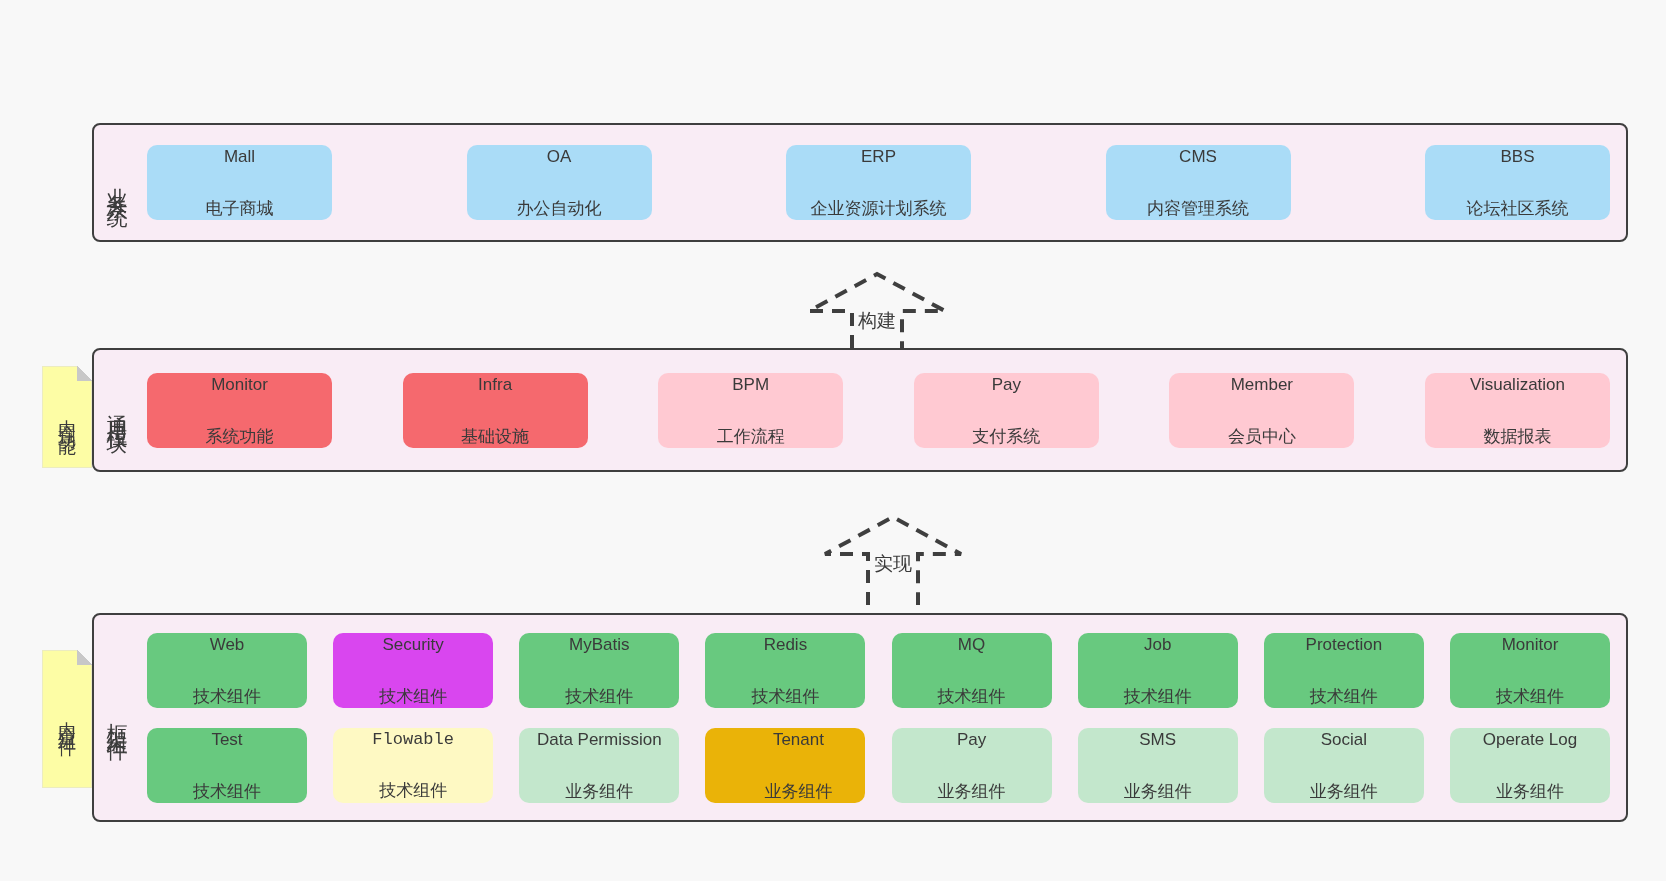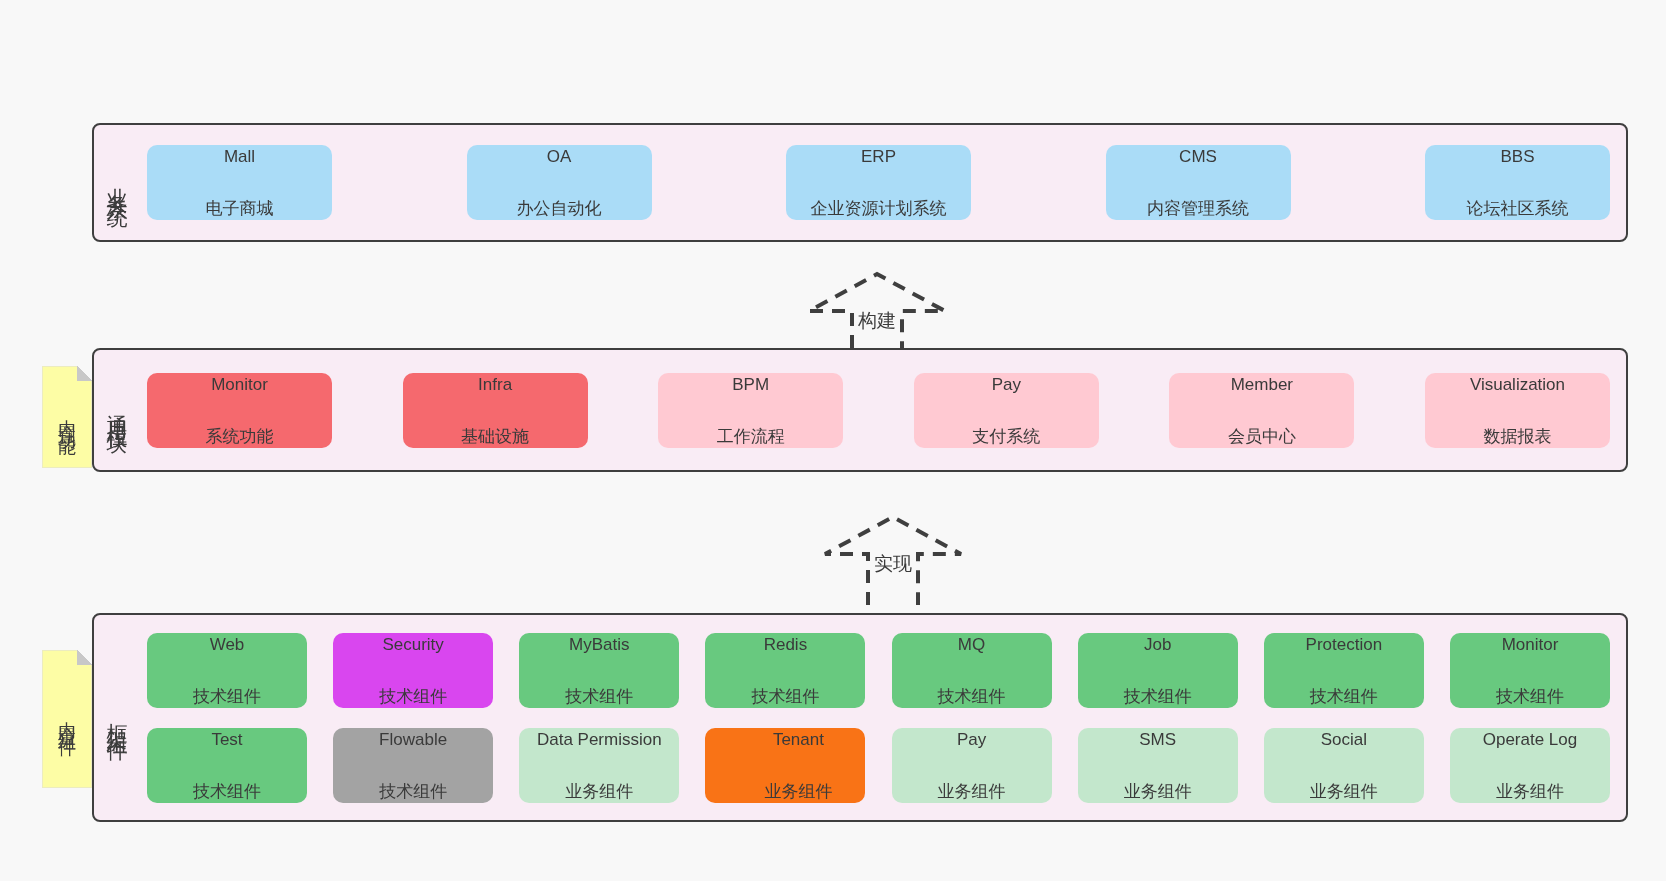--- a/index.html
+++ b/index.html
@@ -176,29 +176,29 @@
           <div class="box w8" style="background: rgb(104, 201, 127);">
             <span>Monitor</span>
             <span>技术组件</span>
           </div>
         </div>
         <div class="row">
           <div class="box w8" style="background: rgb(104, 201, 127);">
             <span>Test</span>
             <span>技术组件</span>
           </div>
-          <div class="box w8" style="background: #a3a3a3;">
+          <div class="box w8" style="background: #fef9c3; font-family: Liberation Mono, monospace;">
             <span>Flowable</span>
             <span>技术组件</span>
           </div>
           <div class="box w8" style="background: rgb(195, 231, 204);">
             <span>Data Permission</span>
             <span>业务组件</span>
           </div>
-          <div class="box w8" style="background: #f97316; padding-left: 40px;">
+          <div class="box w8" style="background: #eab308; padding-left: 40px;">
             <span>Tenant</span>
             <span>业务组件</span>
           </div>
           <div class="box w8" style="background: rgb(195, 231, 204);">
             <span>Pay</span>
             <span>业务组件</span>
           </div>
           <div class="box w8" style="background: rgb(195, 231, 204);">
             <span>SMS</span>
             <span>业务组件</span>

